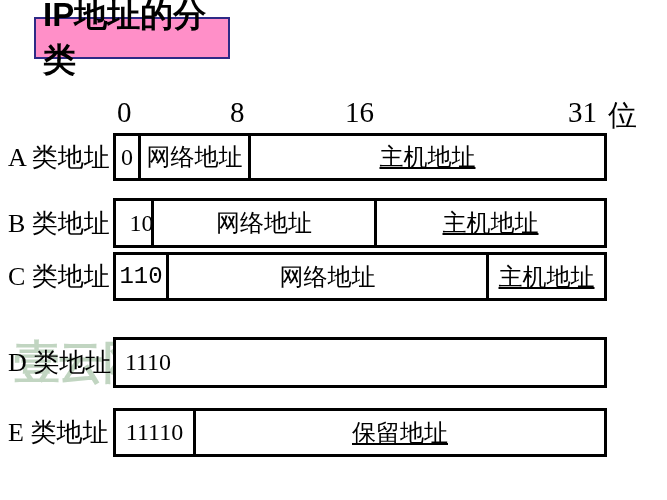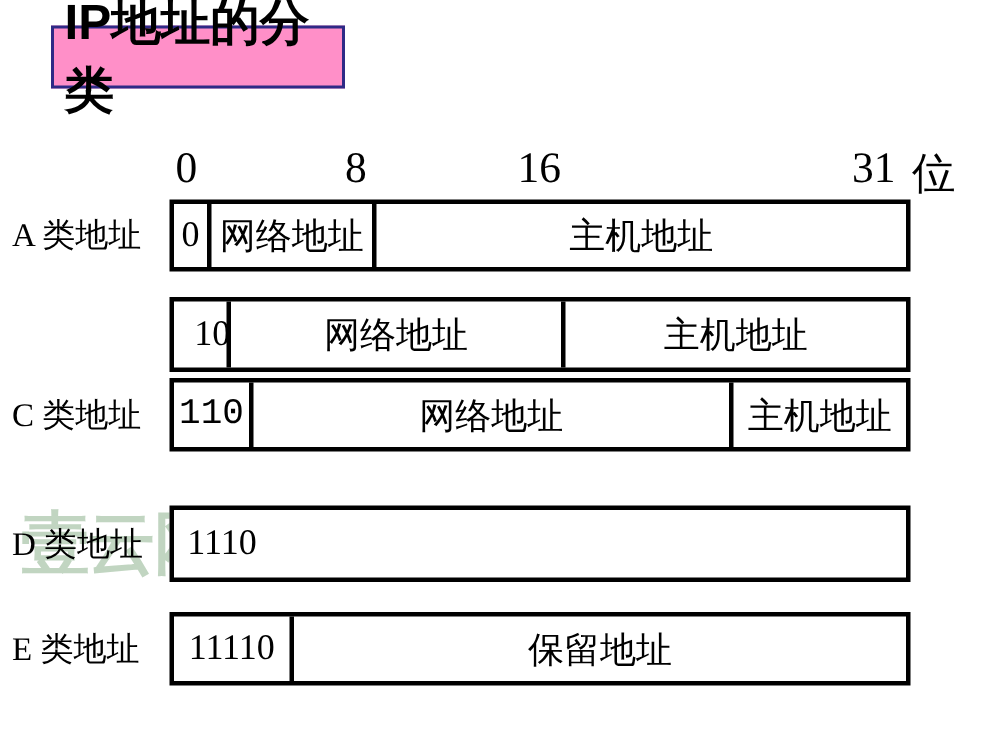--- a/index.html
+++ b/index.html
@@ -35,33 +35,33 @@
   
   .ip-row{position:absolute;left:0;width:667px;z-index:2;}
   .row-a{top:133px;height:48px;}
   .row-b{top:198px;height:50px;}
   .row-c{top:252px;height:49px;}
   .row-d{top:337px;height:51px;}
   .row-e{top:408px;height:49px;border-radius:22px;}
   .row-label{
     position:absolute;left:8px;top:0;bottom:0;
     display:flex;align-items:center;
-    font-size:22px;white-space:pre;
+    font-size:26px;white-space:pre;
   }
   .bitbox{
     position:absolute;left:113px;top:0;bottom:0;width:494px;
     box-sizing:border-box;border:3px solid #000;
     display:flex;background:#fff;
   }
   .cell{
     display:flex;align-items:center;justify-content:center;
     box-sizing:border-box;font-size:24px;white-space:nowrap;
   }
   .cell + .cell{border-left:3px solid #000;text-align:center;}
-  .grow{flex:1;}
+  .grow{flex:1;text-decoration:underline;}
   .row-a .c0{width:22px;}  .row-a .c1{width:110px;}
   .row-b .c0{width:35px;padding-left:16px;}  .row-b .c1{width:223px;}
   .row-c .c0{width:50px;font-family:Liberation Mono, monospace;}  .row-c .c1{width:320px;}
   .row-d .c0{width:64px;}
   .row-e .c0{width:77px;}
   
   .watermark{
     position:absolute;left:14px;top:332px;
     font-family:"DejaVu Sans","Liberation Sans",sans-serif;
     font-weight:bold;font-size:46px;letter-spacing:-2px;
@@ -91,20 +91,21 @@
   <div class="ip-row row-a">
     <div class="row-label">A 类地址</div>
     <div class="bitbox">
       <div class="cell c0">0</div>
       <div class="cell c1">网络地址</div>
       <div class="cell grow">主机地址</div>
     </div>
   </div>
 
   <div class="ip-row row-b">
+    <div class="row-label">B 类地址</div>
     <div class="bitbox">
       <div class="cell c0">10</div>
       <div class="cell c1">网络地址</div>
       <div class="cell grow">主机地址</div>
     </div>
   </div>
 
   <div class="ip-row row-c">
     <div class="row-label">C 类地址</div>
     <div class="bitbox">

